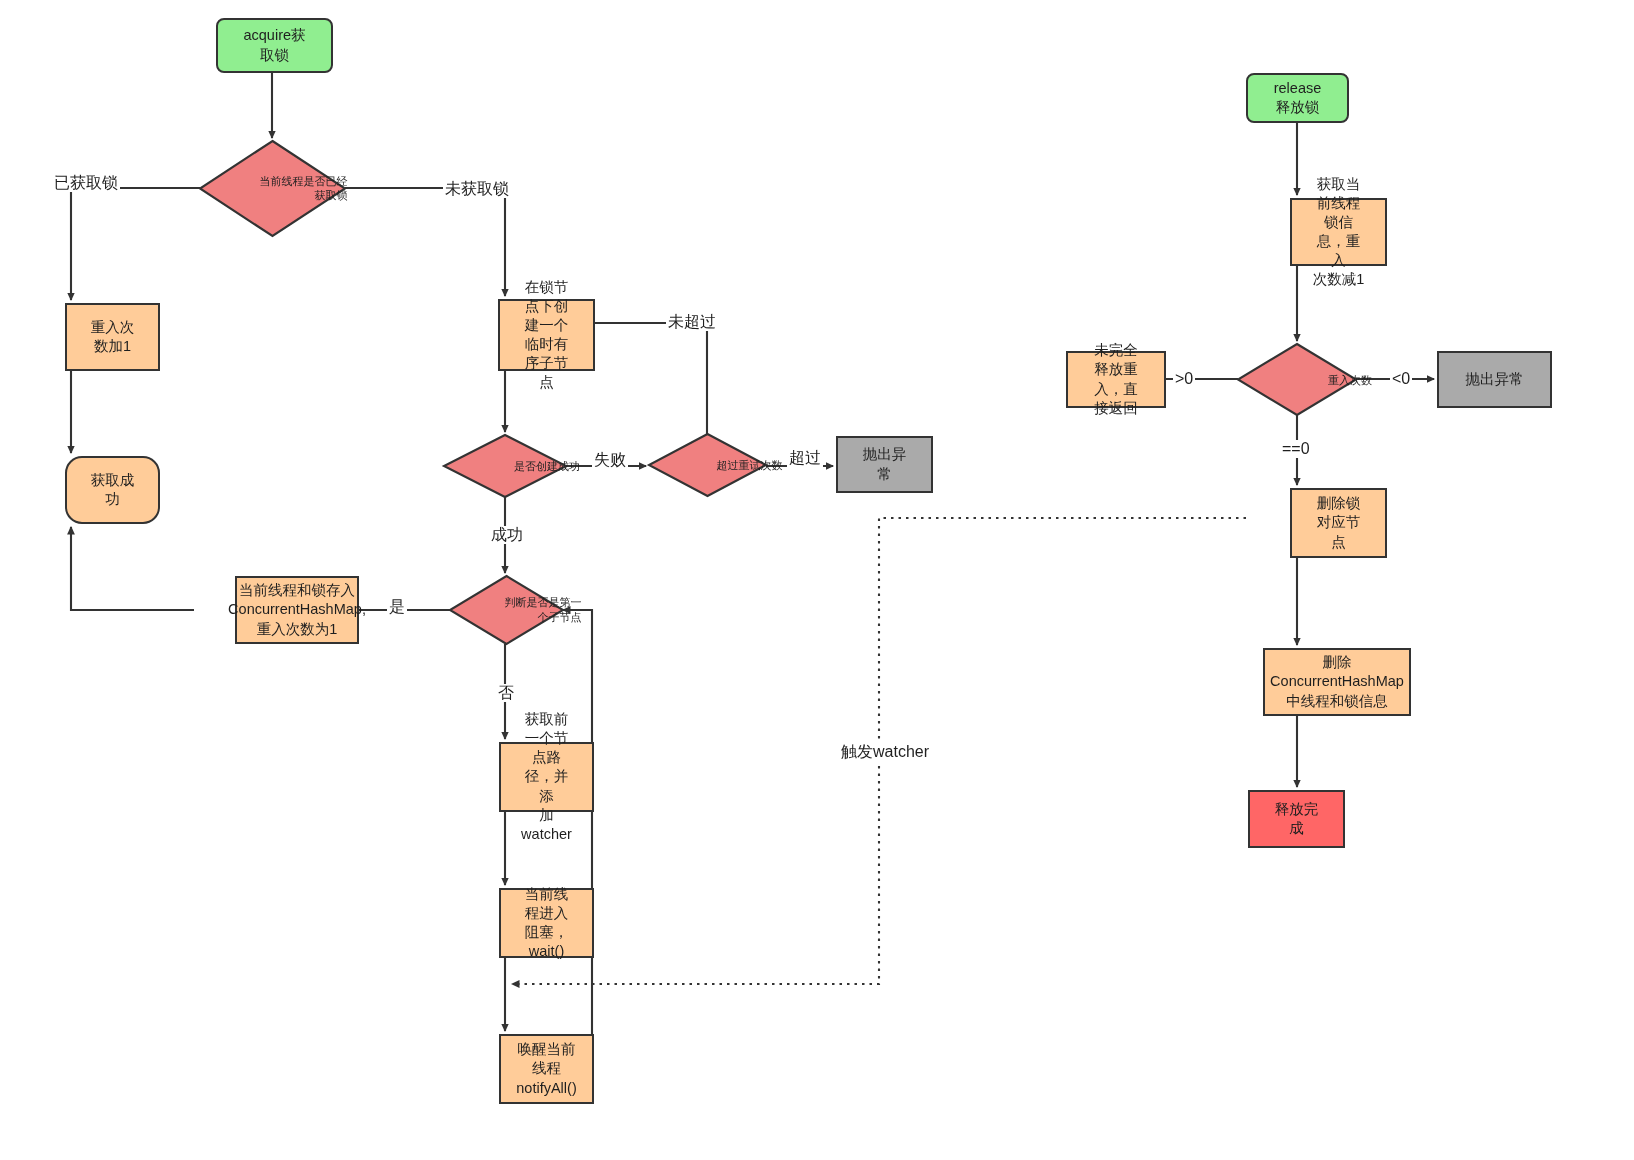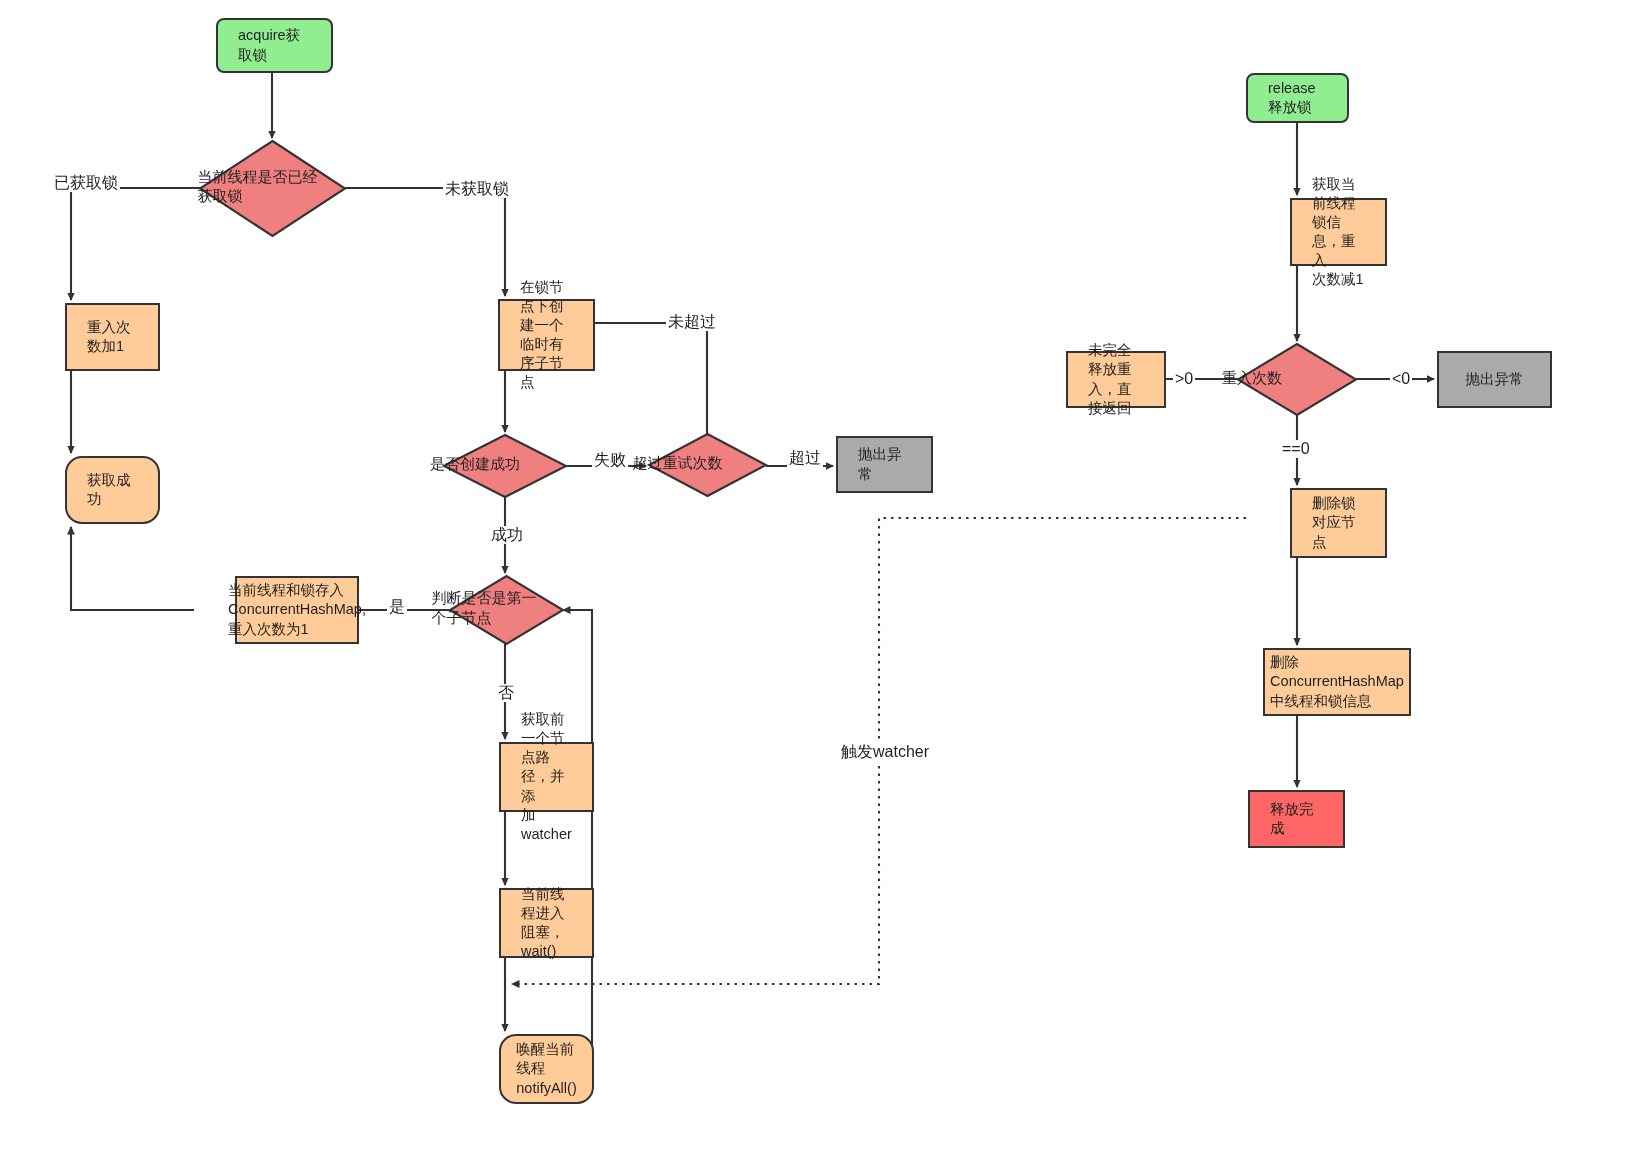--- a/index.html
+++ b/index.html
@@ -24,21 +24,21 @@
     width: 1634px;
     height: 1160px;
     pointer-events: none;
   }
   .node {
     position: absolute;
     box-sizing: border-box;
     display: flex;
     align-items: center;
     justify-content: center;
-    text-align: left;
+    text-align: center;
     color: #1f1f1f;
     font-size: 14.5px;
     line-height: 1.32;
     border: 2px solid #333333;
     white-space: pre-line;
     padding: 2px 20px;
     z-index: 3;
   }
   .node.process {
     background: #ffcc99;
@@ -62,28 +62,27 @@
     position: absolute;
     left: 0;
     top: 0;
     overflow: visible;
   }
   .diamond-label {
     position: absolute;
     left: 50%;
     top: 50%;
     transform: translate(-50%, -50%);
-    text-align: left;
-    font-size: 15px;
+    text-align: right;
+    font-size: 11px;
     line-height: 1.32;
     color: #1f1f1f;
     white-space: pre-line;
     width: 150px;
     pointer-events: none;
-    font-family: Liberation Mono, monospace;
   }
   .edge-label {
     position: absolute;
     font-size: 16px;
     color: #1f1f1f;
     background: #ffffff;
     padding: 0 2px;
     white-space: nowrap;
     z-index: 4;
     line-height: 1.1;
@@ -201,21 +200,21 @@
 个子节点</div>
   </div>
 
   <div class="node process" style="left:458px; top:742px; width:95px; height:70px;">获取前一个节
 点路径，并添
 加watcher</div>
 
   <div class="node process" style="left:458px; top:888px; width:95px; height:70px;">当前线程进入
 阻塞，wait()</div>
 
-  <div class="node process" style="left:458px; top:1034px; width:95px; height:70px;border-radius:17px;">唤醒当前线程
+  <div class="node process" style="left:458px; top:1034px; width:95px; height:70px;">唤醒当前线程
 notifyAll()</div>
 
   <div class="node start" style="left:1246px; top:73px; width:103px; height:50px;">release释放锁</div>
 
   <div class="node process" style="left:1249px; top:198px; width:97px; height:68px;">获取当前线程
 锁信息，重入
 次数减1</div>
 
   <div class="diamond-wrap" style="left:1238px; top:344px; width:118px; height:71px;">
     <svg width="118" height="71">

